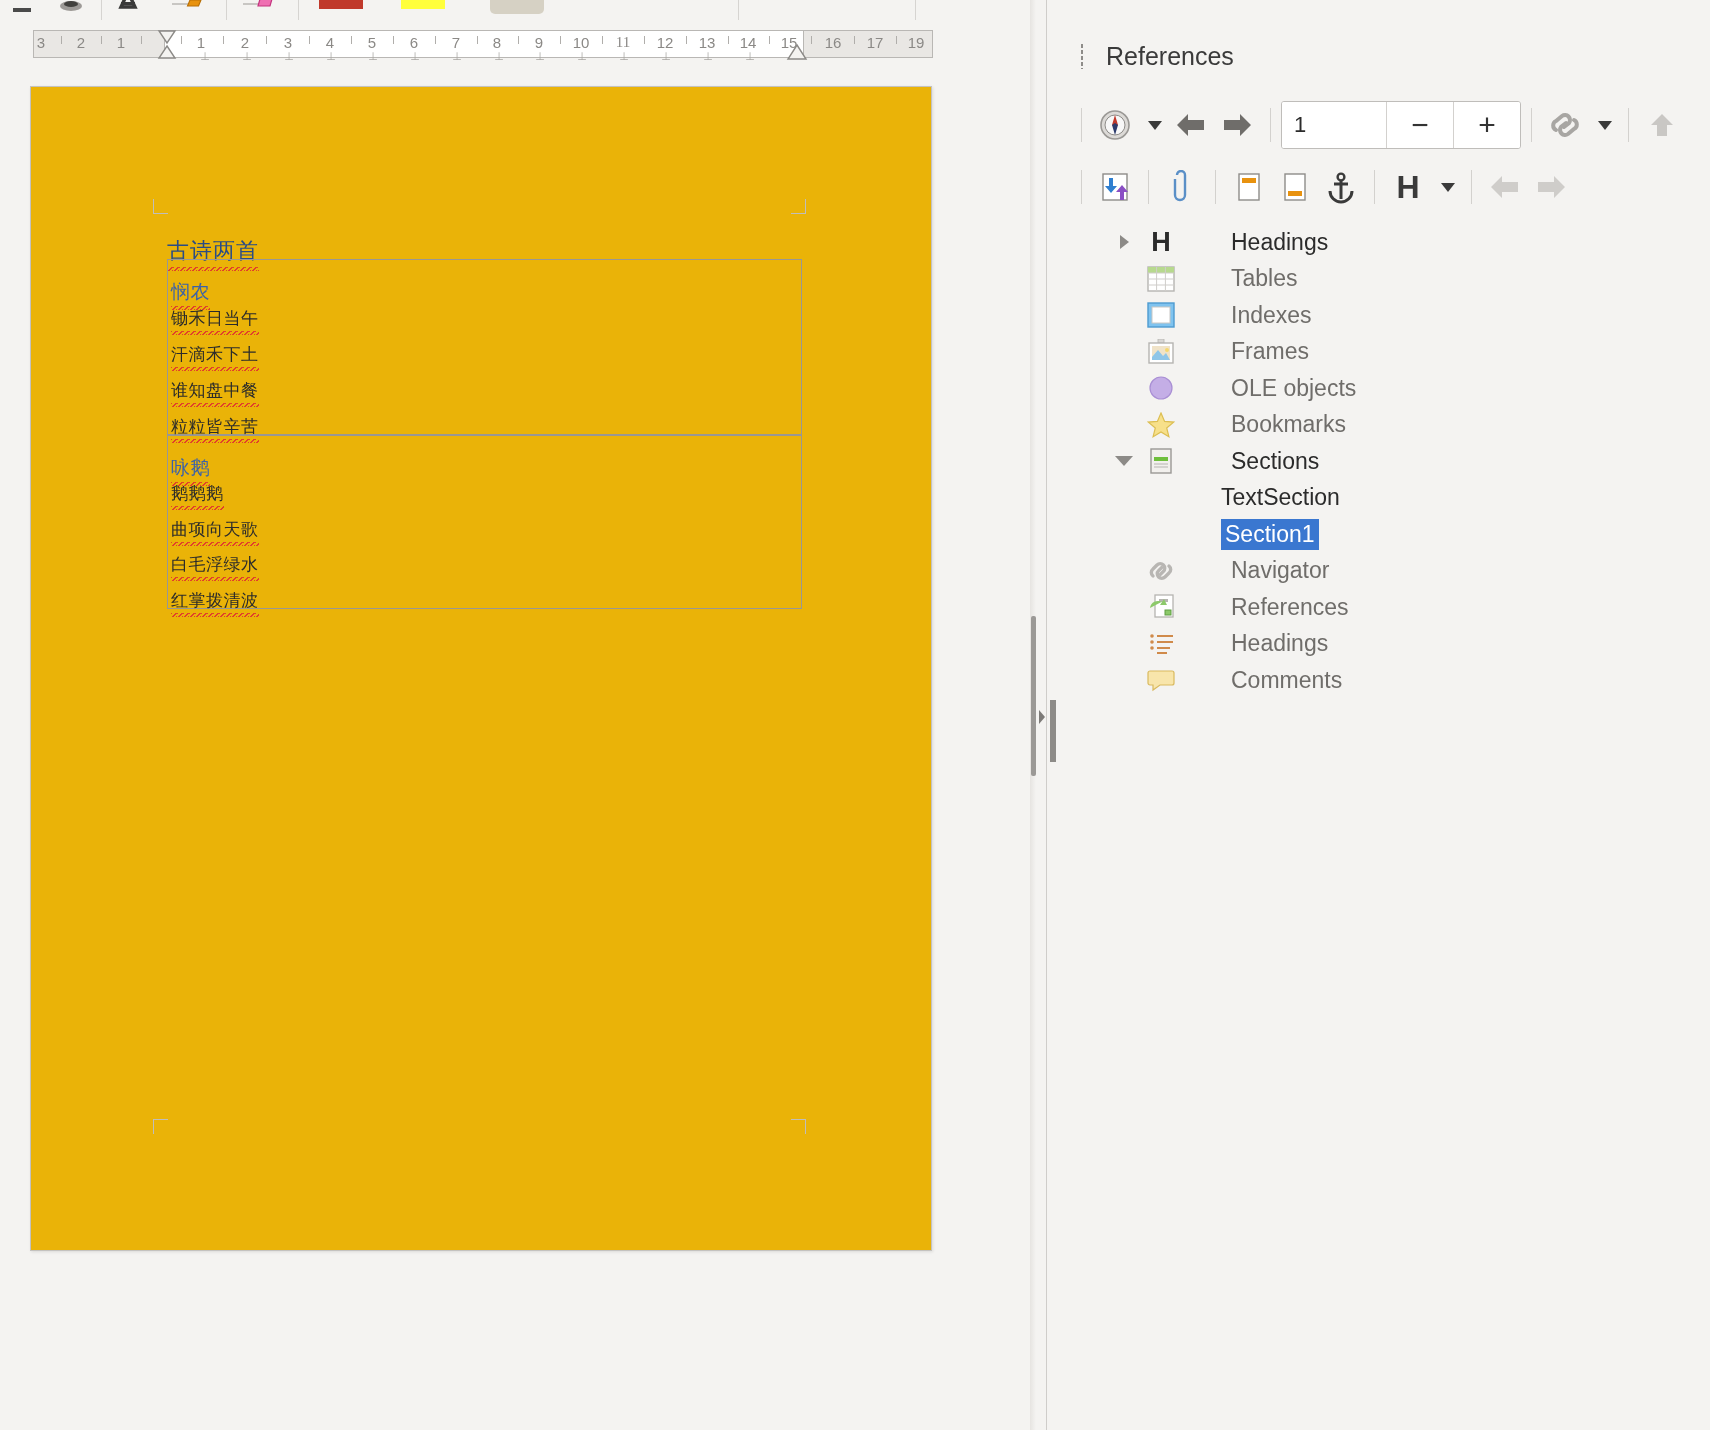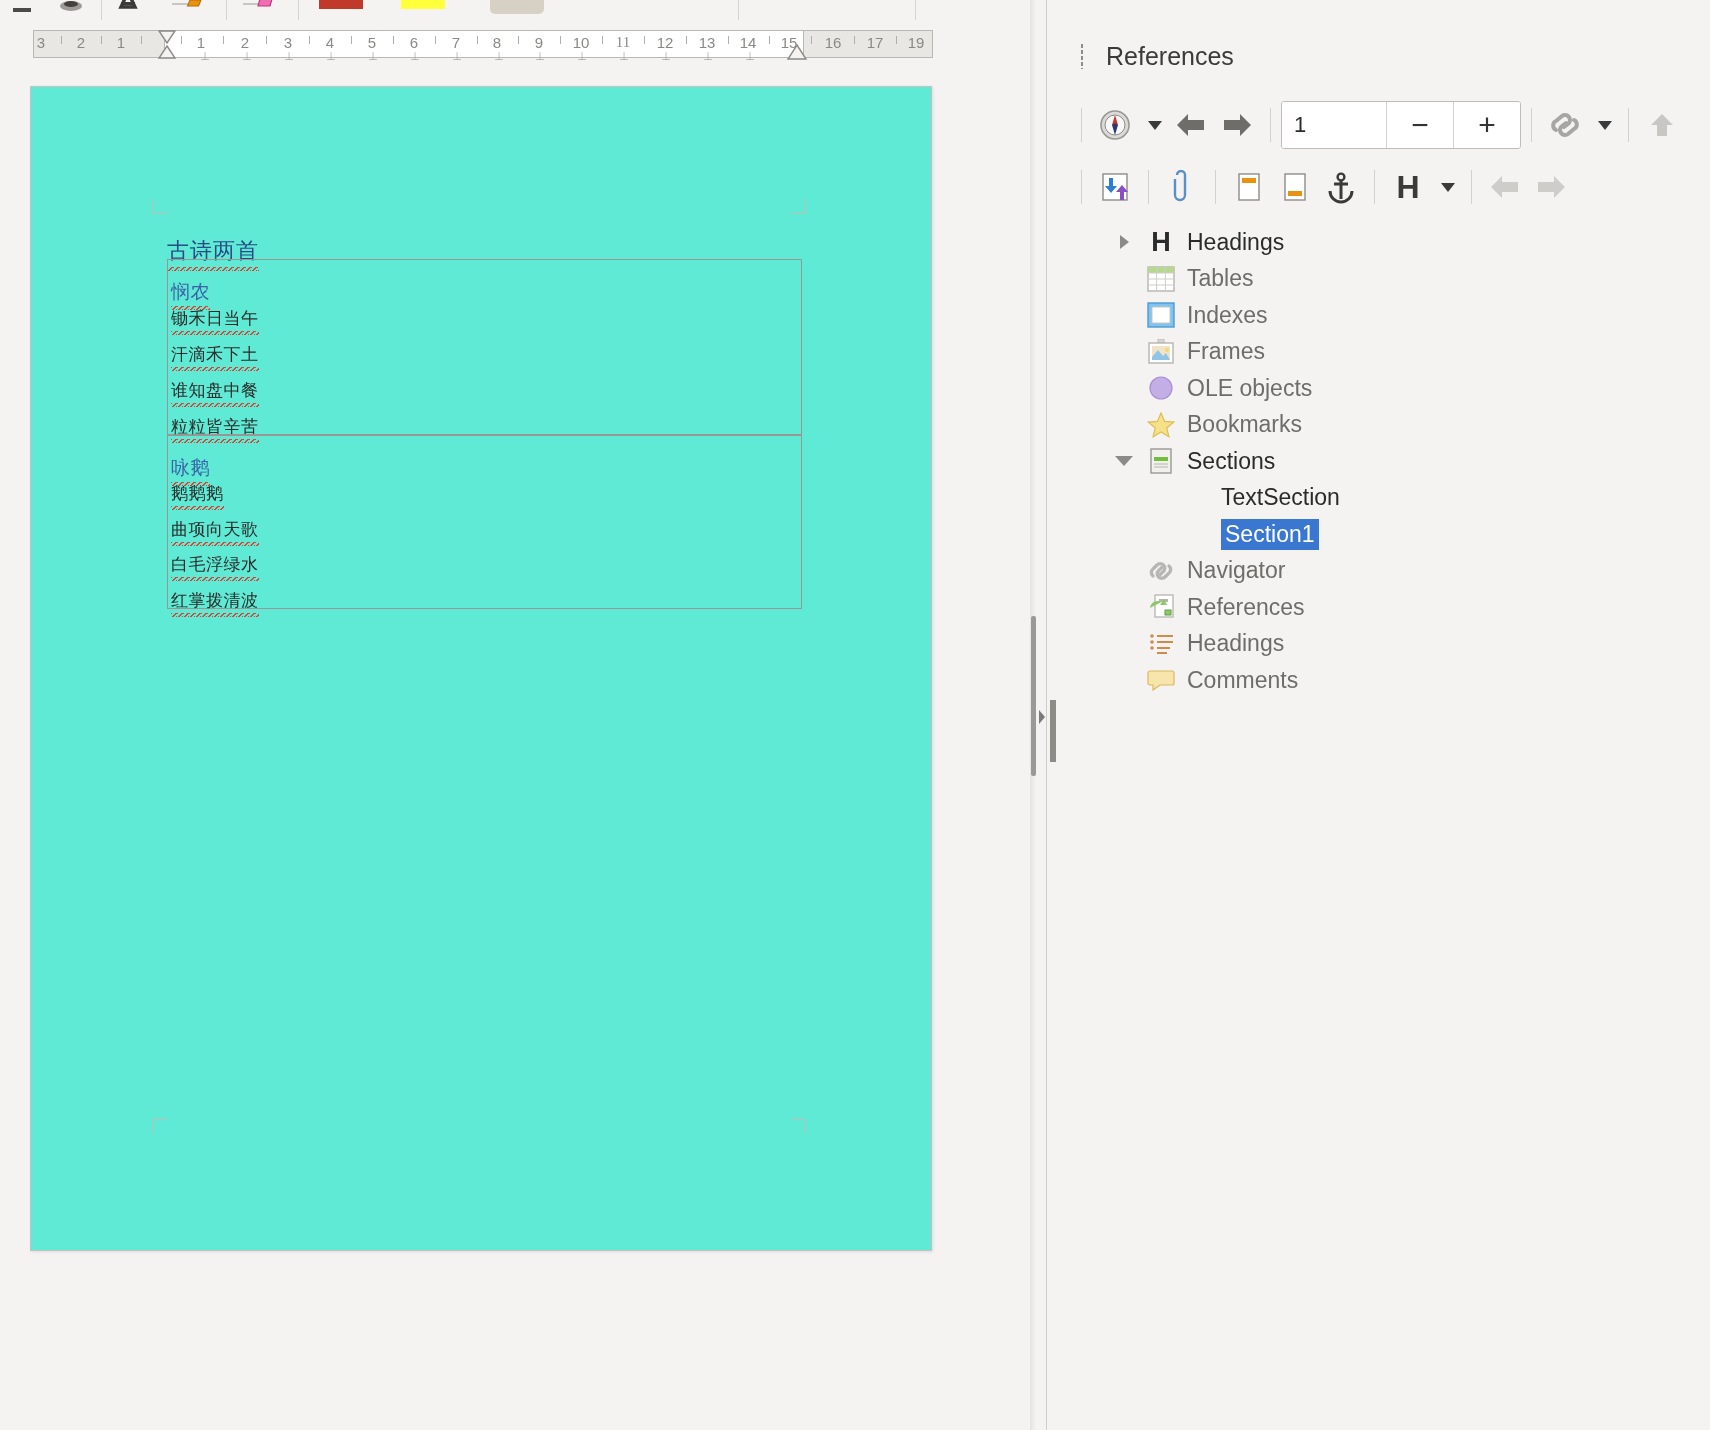--- a/index.html
+++ b/index.html
@@ -69,21 +69,21 @@
   
   .doc-area {
     position: absolute; left: 0; top: 62px;
     width: 1030px; height: 1368px;
     background: #f4f3f1;
     overflow: hidden;
   }
   .page {
     position: absolute; left: 30px; top: 24px;
     width: 902px; height: 1165px;
-    background: #5eead4;
+    background: #eab308;
     border: 1px solid #c4c2bf;
     box-shadow: 1px 1px 3px rgba(0,0,0,0.10);
     box-sizing: border-box;
   }
   .corner {
     position: absolute;
     width: 14px; height: 14px;
   }
   .corner.tl { border-left: 1px solid #c0bebb; border-bottom: 1px solid #c0bebb; }
   .corner.tr { border-right: 1px solid #c0bebb; border-bottom: 1px solid #c0bebb; }
@@ -259,20 +259,21 @@
   }
   .tree-icon {
     width: 40px; height: 30px;
     display: flex; align-items: center; justify-content: center;
     margin-right: 6px;
   }
   .tree-label {
     font-size: 23px; color: #6f6d6a;
     font-family: "Liberation Sans", sans-serif;
     white-space: nowrap;
+    margin-left: 44px;
   }
   .tree-label.active { color: #2b2b2b; }
   .tree-label.child {
     color: #2b2b2b; margin-left: 80px;
   }
   .tree-label.selected {
     background: #3a77d0; color: #ffffff;
     padding: 2px 4px;
   }
   .nav-scroll-thumb {

